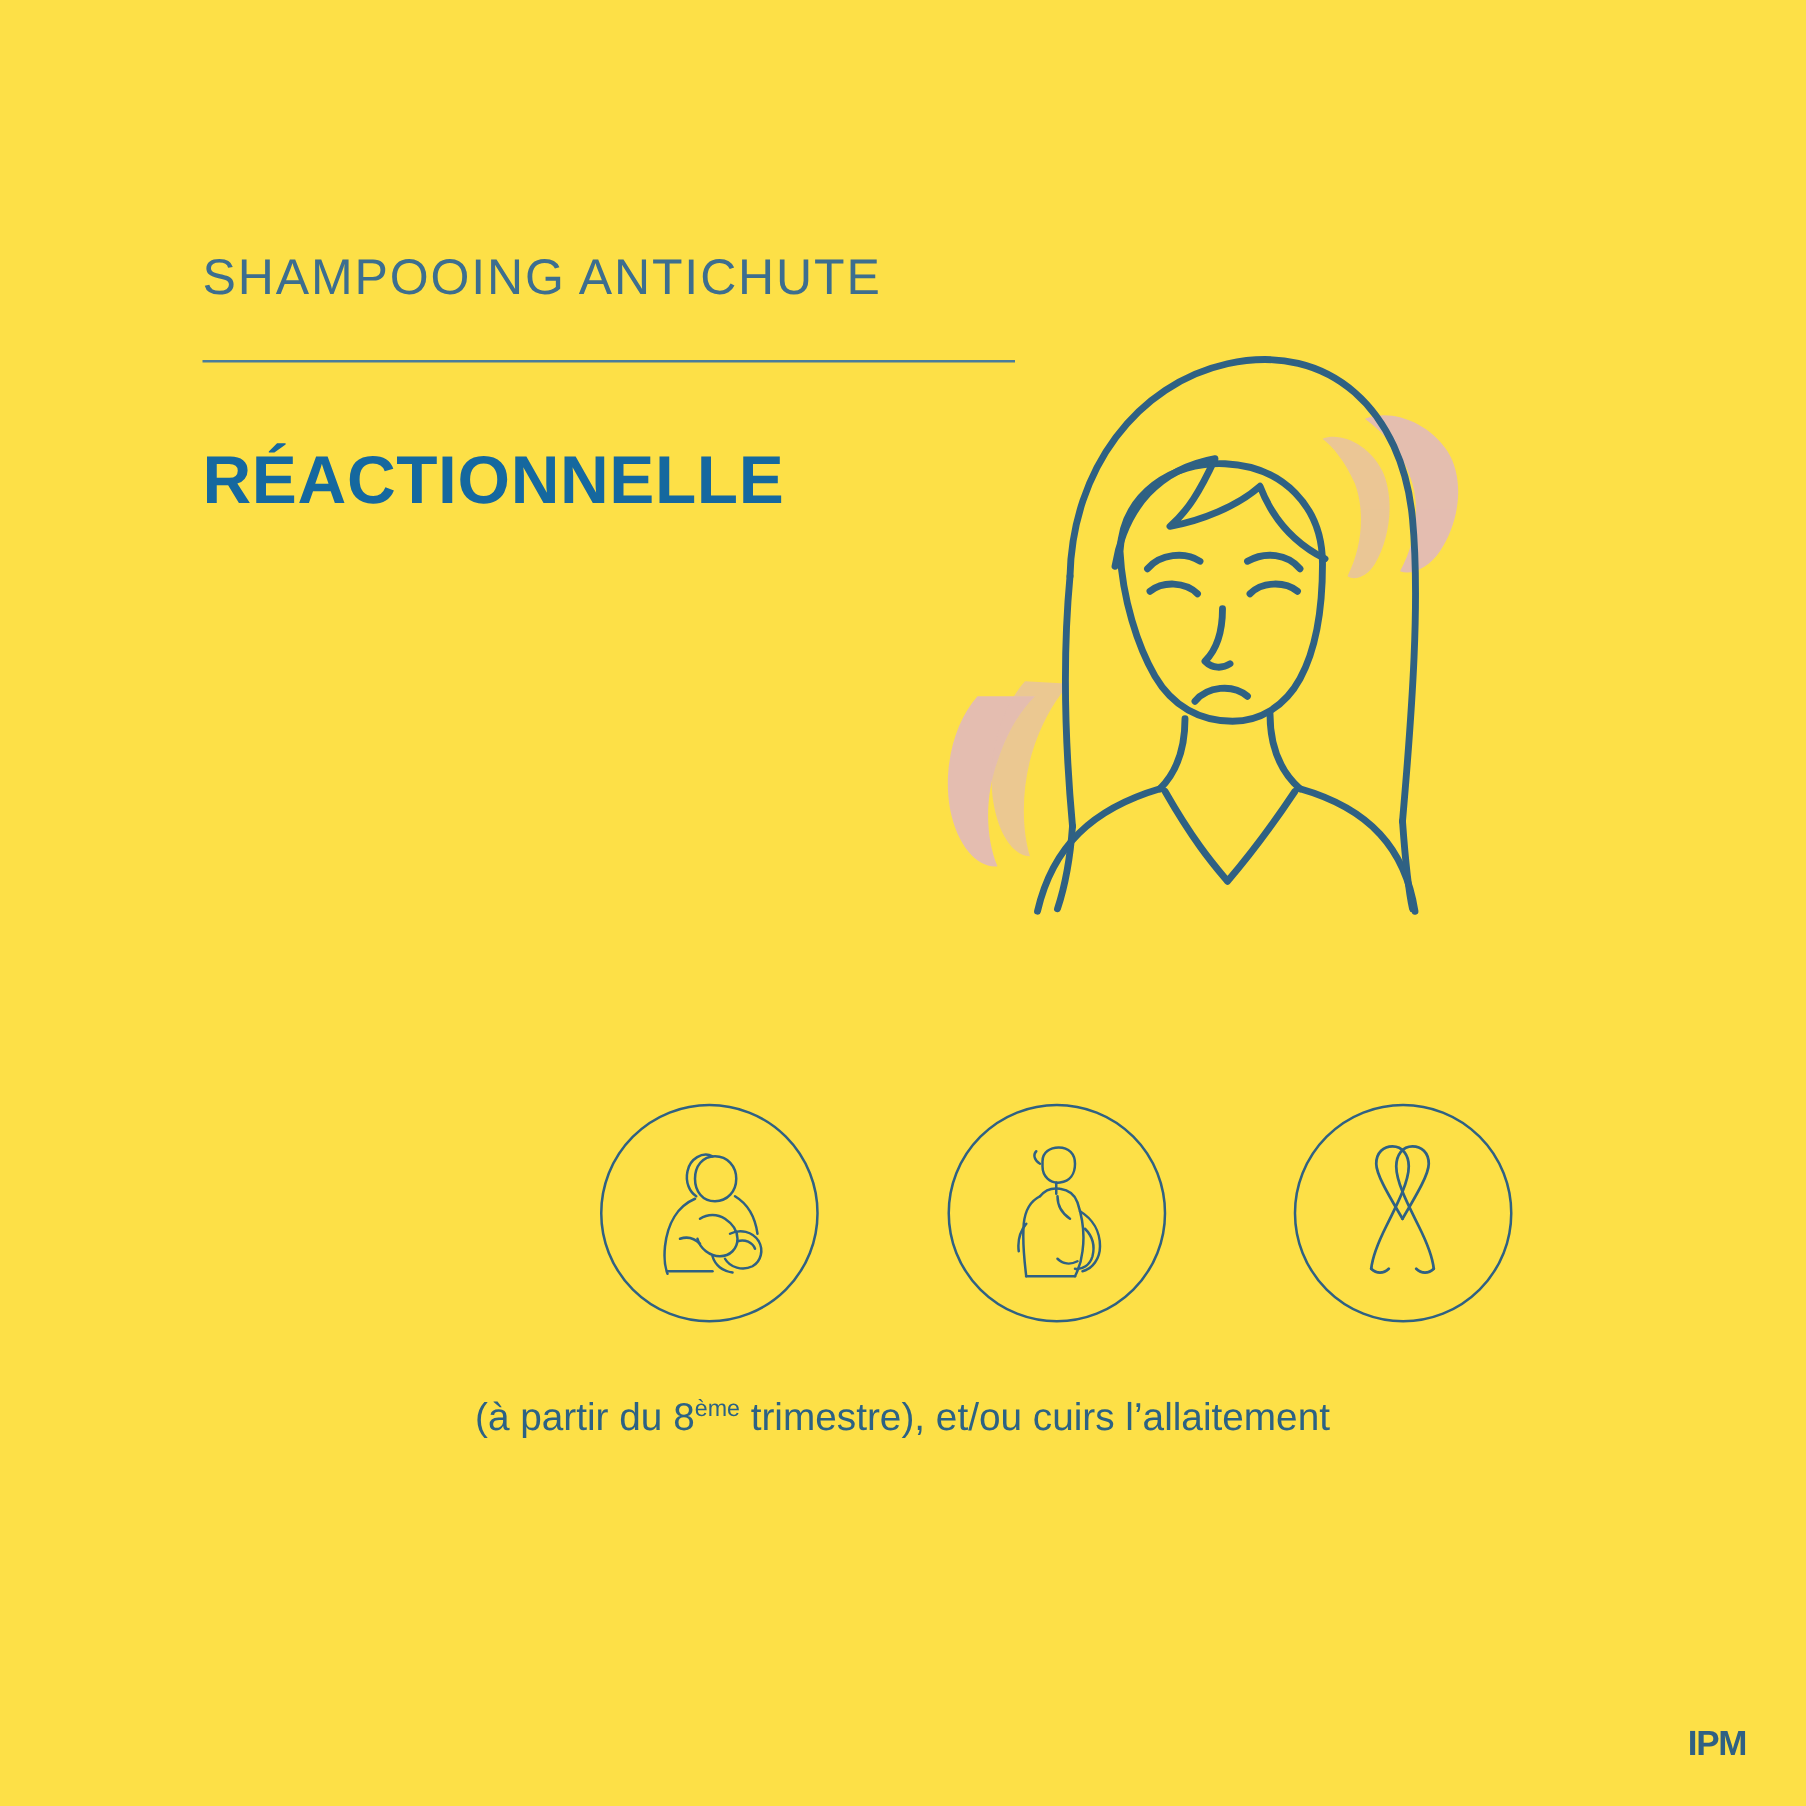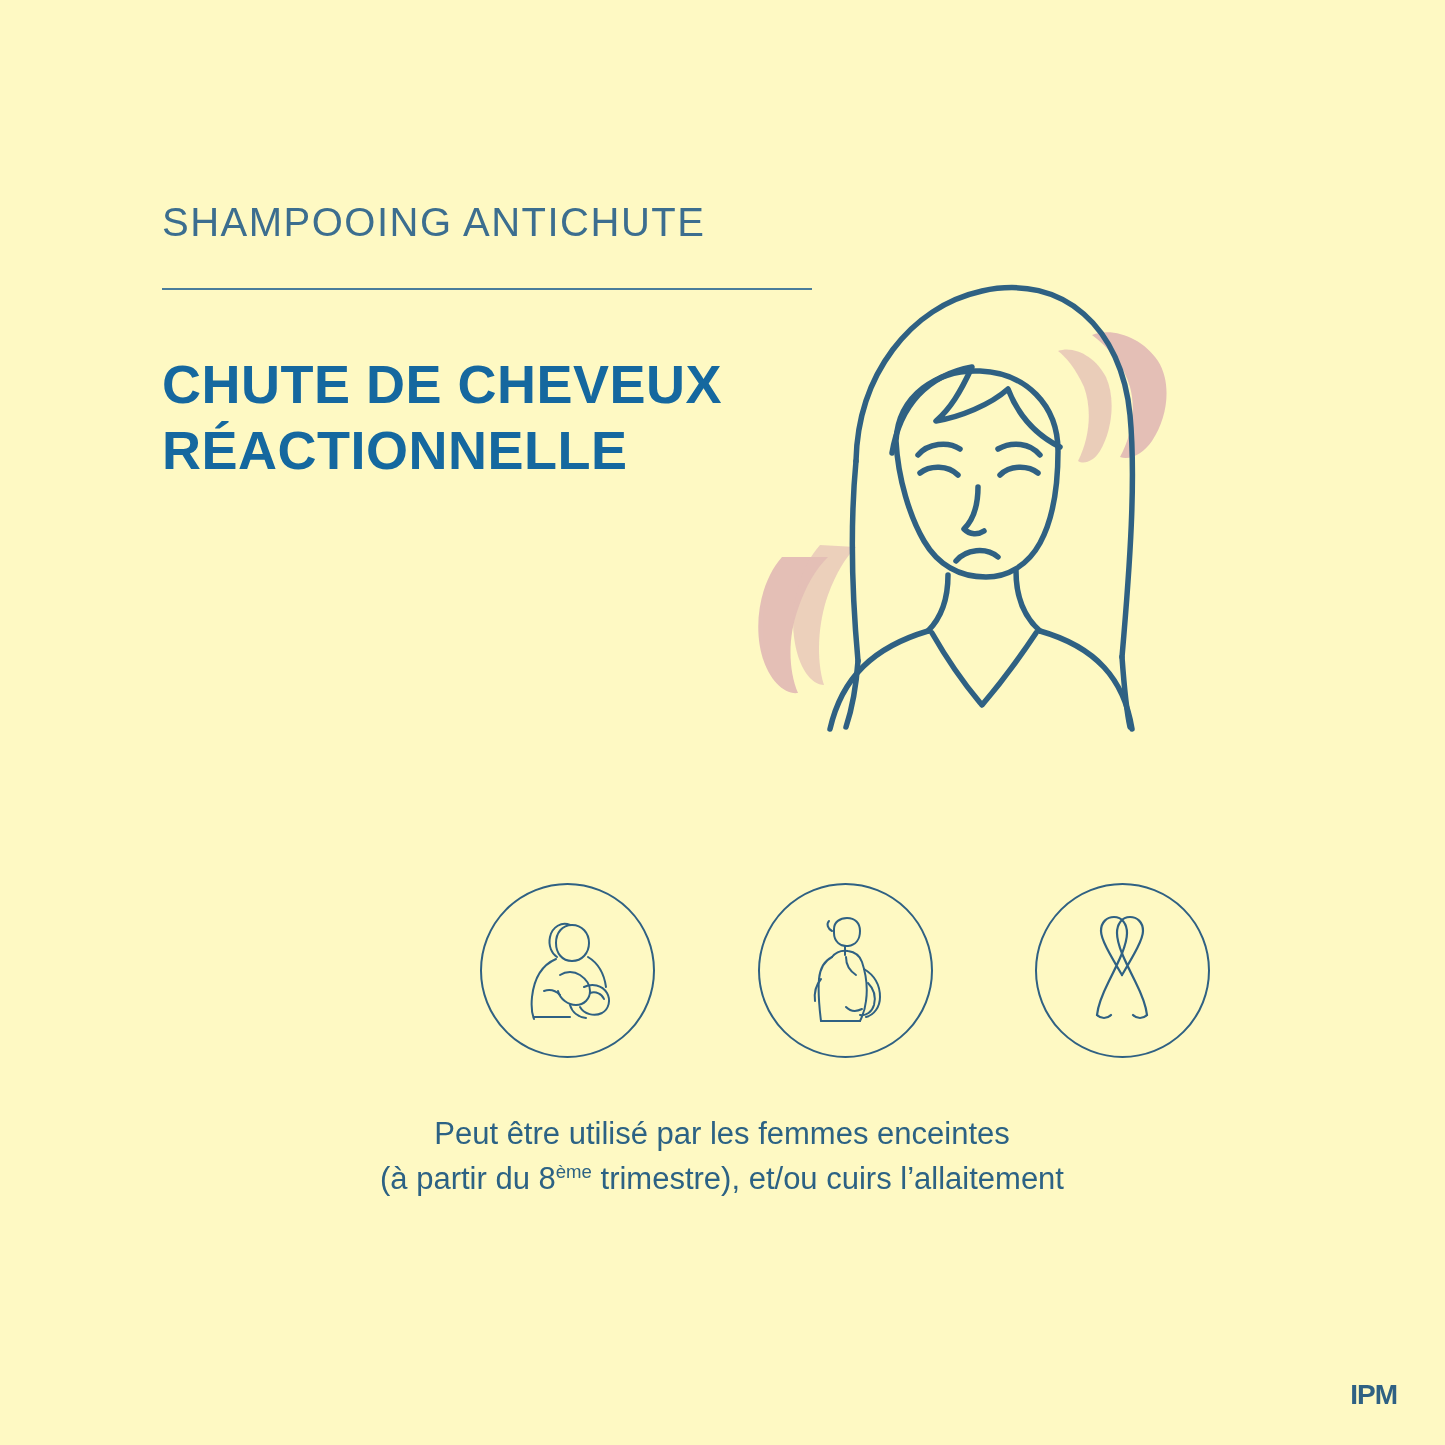--- a/index.html
+++ b/index.html
@@ -12,21 +12,21 @@
     height: 1445px;
     position: relative;
     font-family: "Liberation Sans", sans-serif;
     color: #2c5f7e;
     overflow: hidden;
   }
 
   .page {
     position: absolute;
     inset: 0;
-    background: #fef9c3;
+    background: #fde047;
   }
 
   
   .eyebrow {
     position: absolute;
     left: 162px;
     top: 200px;
     font-size: 40px;
     letter-spacing: 1.5px;
     font-weight: 400;
@@ -114,21 +114,20 @@
   }
 </style>
 </head>
 <body>
 
 <div class="page">
 
   <div class="eyebrow">SHAMPOOING ANTICHUTE</div>
   <div class="rule"></div>
   <div class="headline">
-    <div>CHUTE DE CHEVEUX</div>
     <div>RÉACTIONNELLE</div>
   </div>
 
   <div class="illustration">
     <svg viewBox="0 0 560 500" xmlns="http://www.w3.org/2000/svg">
 
       <g fill="#e3bcb6" opacity="0.95">
         <path d="M432 70 C452 62 482 72 498 96 C512 118 508 152 492 176 C484 188 470 196 460 192 C472 170 476 144 470 122 C464 100 448 82 432 70 Z"></path>
         <path d="M398 86 C414 80 436 92 446 112 C456 134 452 166 440 186 C434 196 424 200 418 196 C430 172 432 144 424 122 C416 104 406 92 398 86 Z" opacity="0.75"></path>
       </g>
@@ -205,21 +204,20 @@
         <path d="M57 62 C44 40 36 26 36 18 C36 9 42 4 49 4 C57 4 62 11 62 20 C62 32 54 48 44 68 C38 80 33 92 32 102"></path>
         <path d="M57 62 C70 40 78 26 78 18 C78 9 72 4 65 4 C57 4 52 11 52 20 C52 32 60 48 70 68 C76 80 81 92 82 102"></path>
         <path d="M32 102 C36 106 42 106 46 102"></path>
         <path d="M82 102 C78 106 72 106 68 102"></path>
       </svg>
     </div>
 
   </div>
 
   <div class="caption caption-1">
-    <div>Peut être utilisé par les femmes enceintes</div>
     <div>
       <span>(à partir du 8</span><sup>ème</sup><span> trimestre), et/ou cuirs l’allaitement</span>
     </div>
   </div>
 
   <div class="caption caption-2">
   </div>
 
   <div class="logo">IPM</div>
 

